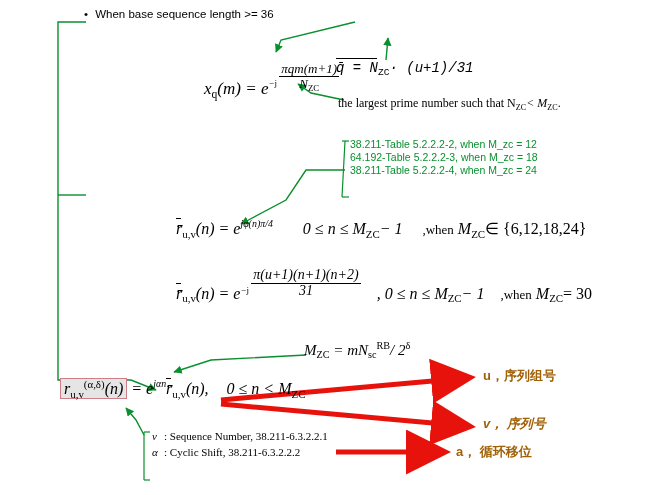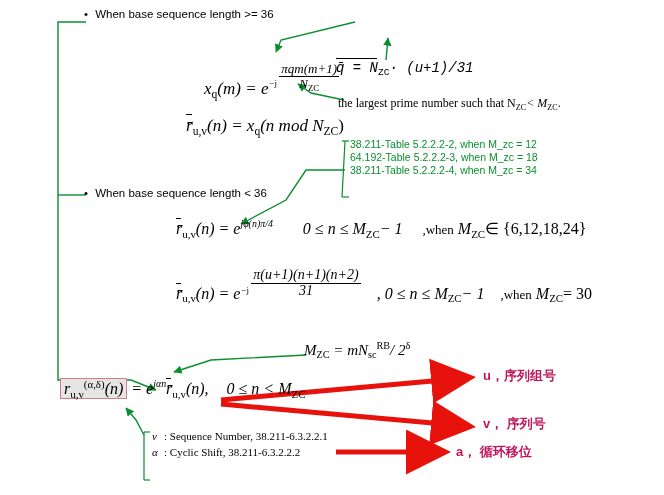--- a/index.html
+++ b/index.html
@@ -11,21 +11,21 @@
     position:relative;
     overflow:hidden;
   }
   #canvas{position:absolute;left:0;top:0;width:664px;height:495px;margin-left:36px;}
   .abs{position:absolute;}
   .math{font-family:"Liberation Serif", serif;font-style:italic;}
   .up{font-style:normal;}
   .bullet{font-family:"Liberation Sans", sans-serif;font-size:11.5px;font-style:normal;}
   .bullet .dot{display:inline-block;width:8px;}
   .greentext{color:#0a8f2e;font-family:"Liberation Sans", sans-serif;font-size:10.5px;line-height:13px;}
-  .redlabel{color:#be185d;font-family:"Liberation Sans", sans-serif;font-size:13px;font-weight:bold;}
+  .redlabel{color:#a16207;font-family:"Liberation Sans", sans-serif;font-size:13px;font-weight:bold;}
   .sub{font-size:.68em;vertical-align:-0.35em;font-style:normal;}
   .supr{font-size:.68em;vertical-align:0.55em;font-style:normal;}
   .frac{display:inline-block;vertical-align:middle;text-align:center;line-height:1.05;}
   .frac .num{display:block;border-bottom:1px solid #000;padding:0 2px;}
   .frac .den{display:block;padding:0 2px;}
   .exp{font-size:.62em;vertical-align:0.75em;}
   .hl{background:#e5e5e5;border:1px solid #d07d88;padding:1px 3px;}
   svg{position:absolute;left:0;top:0;overflow:visible;}
   .legend{font-family:"Liberation Serif", serif;font-size:11px;}
   .legend .sym{font-style:italic;display:inline-block;width:12px;}
@@ -74,53 +74,45 @@
     <path d="M185,400 L430,378" fill="none" stroke="#e8120c" stroke-width="5" marker-end="url(#rarrow)"></path>
     <path d="M185,404 L430,426" fill="none" stroke="#e8120c" stroke-width="5" marker-end="url(#rarrow)"></path>
     <path d="M300,452 L405,452" fill="none" stroke="#e8120c" stroke-width="5" marker-end="url(#rarrow)"></path>
   </svg>
 
   <div class="abs bullet" style="left:48px;top:8px;">
     <span class="dot">•</span>
     <span>When base sequence length &gt;= 36</span>
   </div>
 
-  <div class="abs bullet" style="left:48px;top:187px;">
-    <span class="dot">•</span>
-    <span>When base sequence length &lt; 36</span>
-  </div>
 
   <div class="abs math" style="left:168px;top:62px;font-size:17px;">
     <span>x</span><span class="sub">q</span><span>(m)</span>
     <span>= e</span><span class="exp" style="font-size:9px;vertical-align:8px;">−<span class="up">j</span>
       <span class="frac" style="font-size:13px;vertical-align:-2px;">
         <span class="num">πqm(m+1)</span>
         <span class="den"><span>N</span><span class="sub">ZC</span></span>
       </span>
     </span>
   </div>
 
-  <div class="abs math" style="left:150px;top:116px;font-size:17px;">
-    <span class="bar">r̄</span><span class="sub">u,v</span><span>(n)</span>
-    <span>= x</span><span class="sub">q</span><span>(n mod N</span><span class="sub">ZC</span><span class="up">)</span>
-  </div>
 
 
   <div class="abs math" style="left:300px;top:60px;font-size:14px;font-family:Liberation Mono, monospace;">
     <span class="bar">q̄ = N</span><span class="sub">ZC</span><span>· (u+1)/31</span>
   </div>
 
   <div class="abs" style="left:302px;top:96px;font-size:12px;">
     <span>the largest prime number such that N</span><span class="sub">ZC</span><span class="math">&lt; M</span><span class="sub">ZC</span><span>.</span>
   </div>
 
   <div class="abs greentext" style="left:314px;top:138px;">
     <div>38.211-Table 5.2.2.2-2, when M_zc = 12</div>
     <div>64.192-Table 5.2.2.2-3, when M_zc = 18</div>
-    <div>38.211-Table 5.2.2.2-4, when M_zc = 34</div>
+    <div>38.211-Table 5.2.2.2-4, when M_zc = 24</div>
   </div>
 
   <div class="abs math" style="left:140px;top:218px;font-size:16px;">
     <span class="bar">r̄</span><span class="sub">u,v</span><span>(n)</span>
     <span>= e</span><span class="exp">jφ(n)π/4</span>
     <span style="display:inline-block;width:22px;"></span>
     <span>0 ≤ n ≤ M</span><span class="sub">ZC</span><span>− 1</span>
     <span style="display:inline-block;width:12px;"></span>
     <span class="up" style="font-size:13px;">,when</span>
     <span>M</span><span class="sub">ZC</span><span class="up">∈ {6,12,18,24}</span>
@@ -152,16 +144,16 @@
     <span style="display:inline-block;width:10px;"></span>
     <span>0 ≤ n &lt; M</span><span class="sub">ZC</span>
   </div>
 
   <div class="abs legend" style="left:116px;top:428px;line-height:16px;">
     <div><span class="sym">v</span><span>: Sequence Number, 38.211-6.3.2.2.1</span></div>
     <div><span class="sym">α</span><span>: Cyclic Shift, 38.211-6.3.2.2.2</span></div>
   </div>
 
   <div class="abs redlabel" style="left:447px;top:367px;">u，序列组号</div>
-  <div class="abs redlabel" style="left:447px;top:415px;">v， 序列号</div>
+  <div class="abs redlabel" style="left:447px;top:415px;font-style:italic;">v， 序列号</div>
   <div class="abs redlabel" style="left:420px;top:443px;">a， 循环移位</div>
 
 </div>
 
 </body></html>

